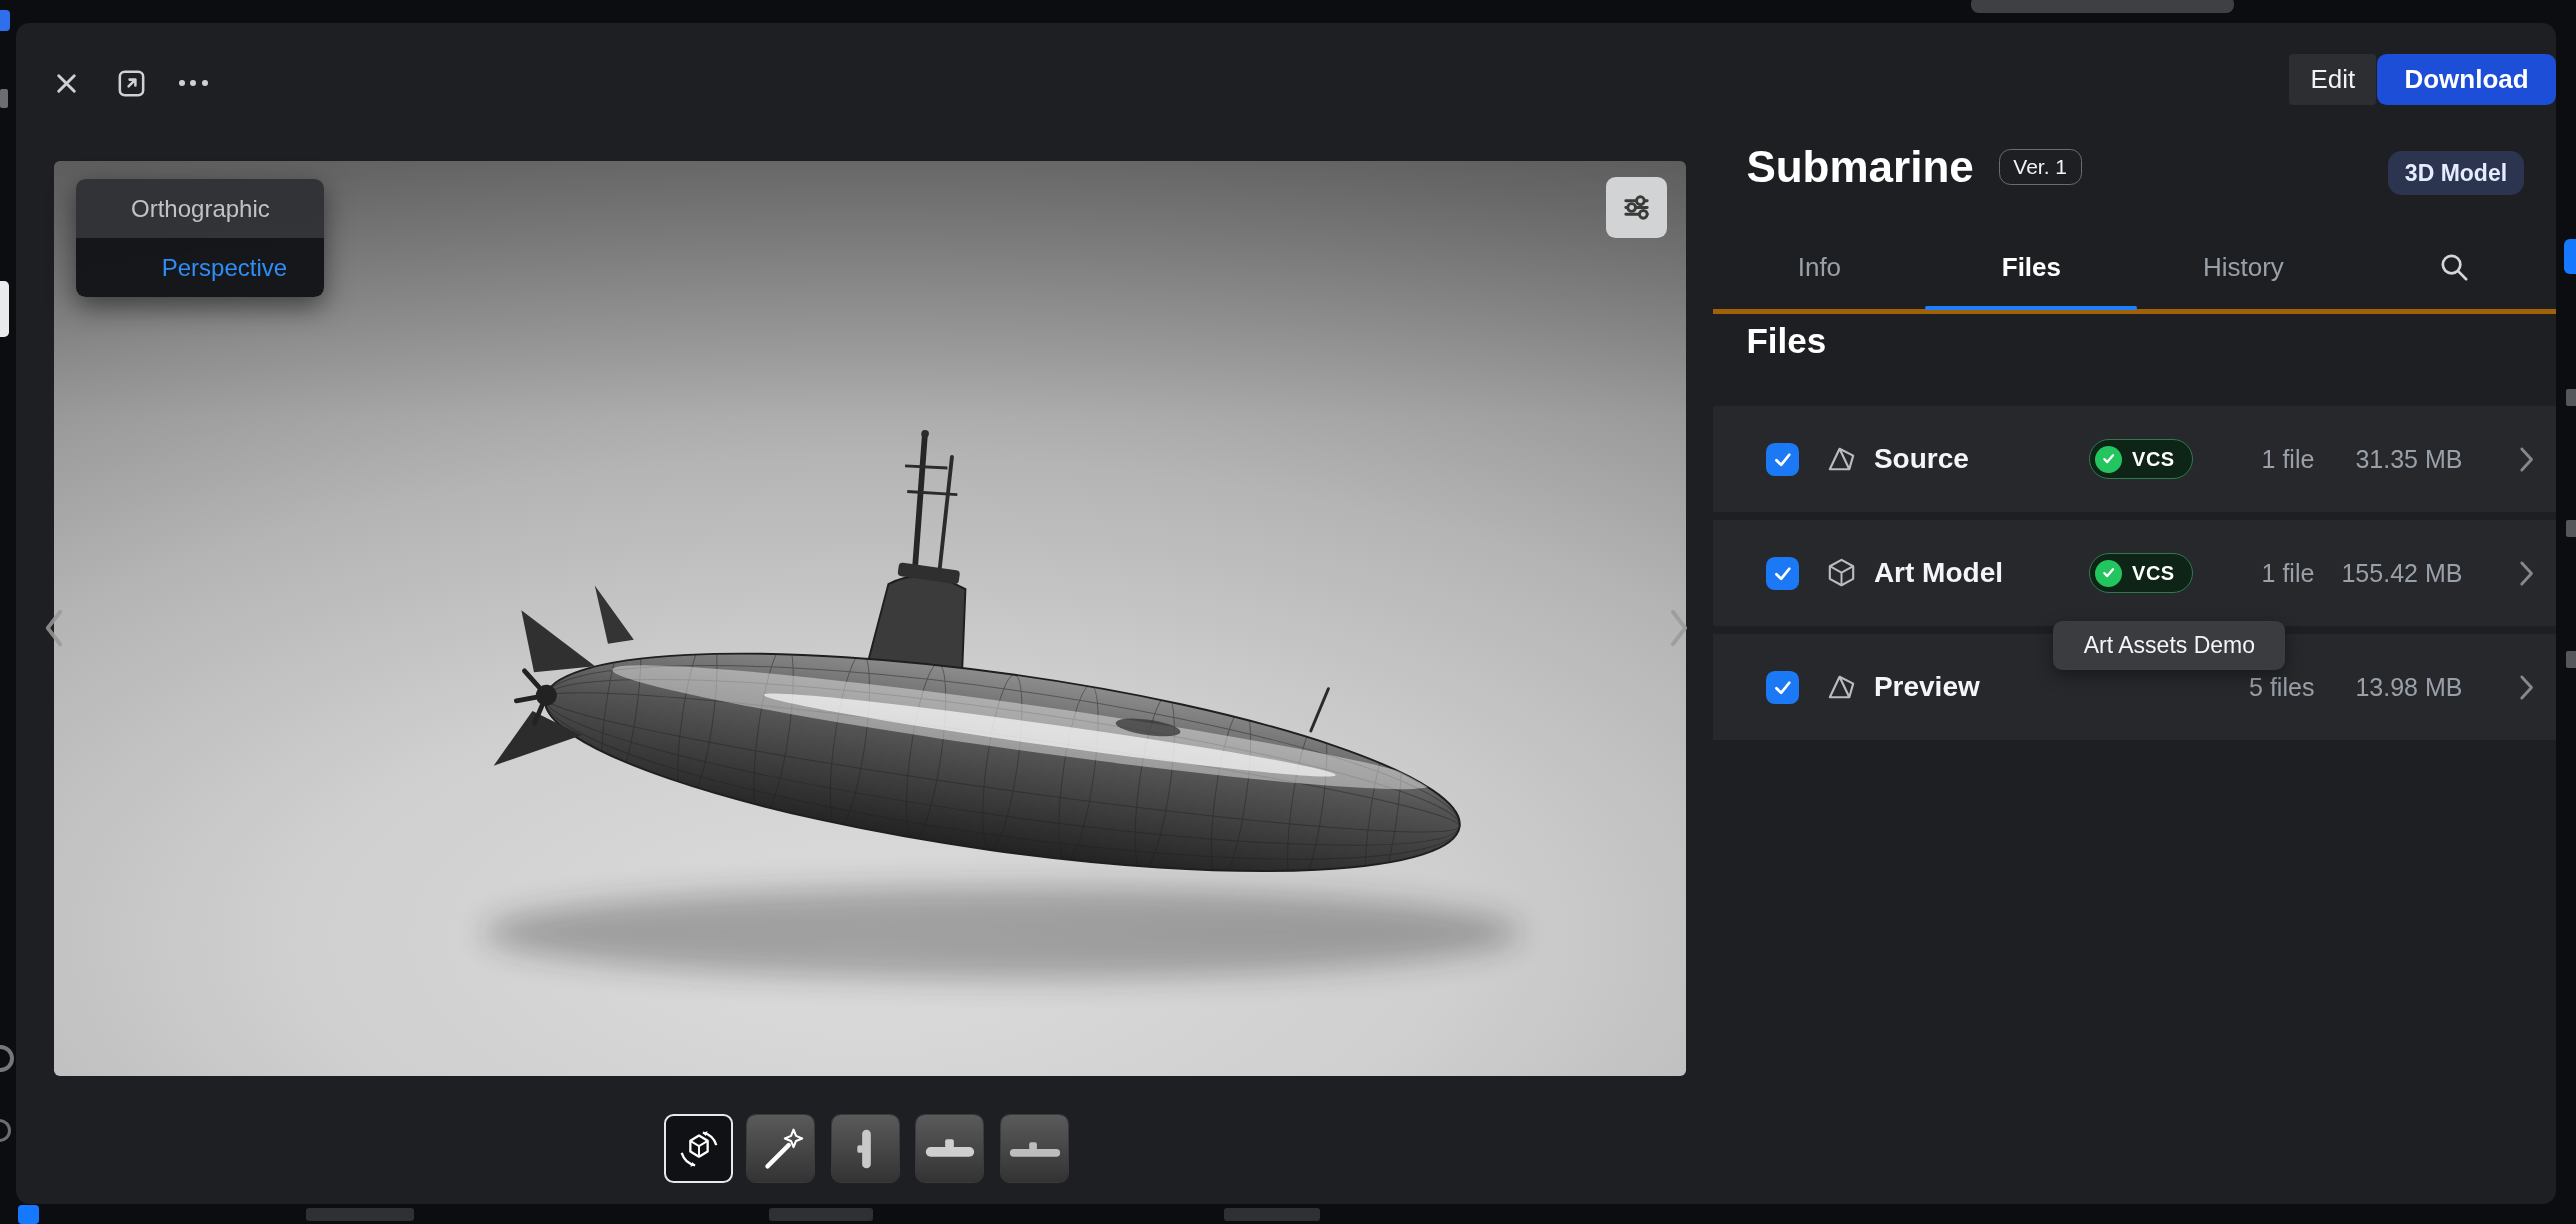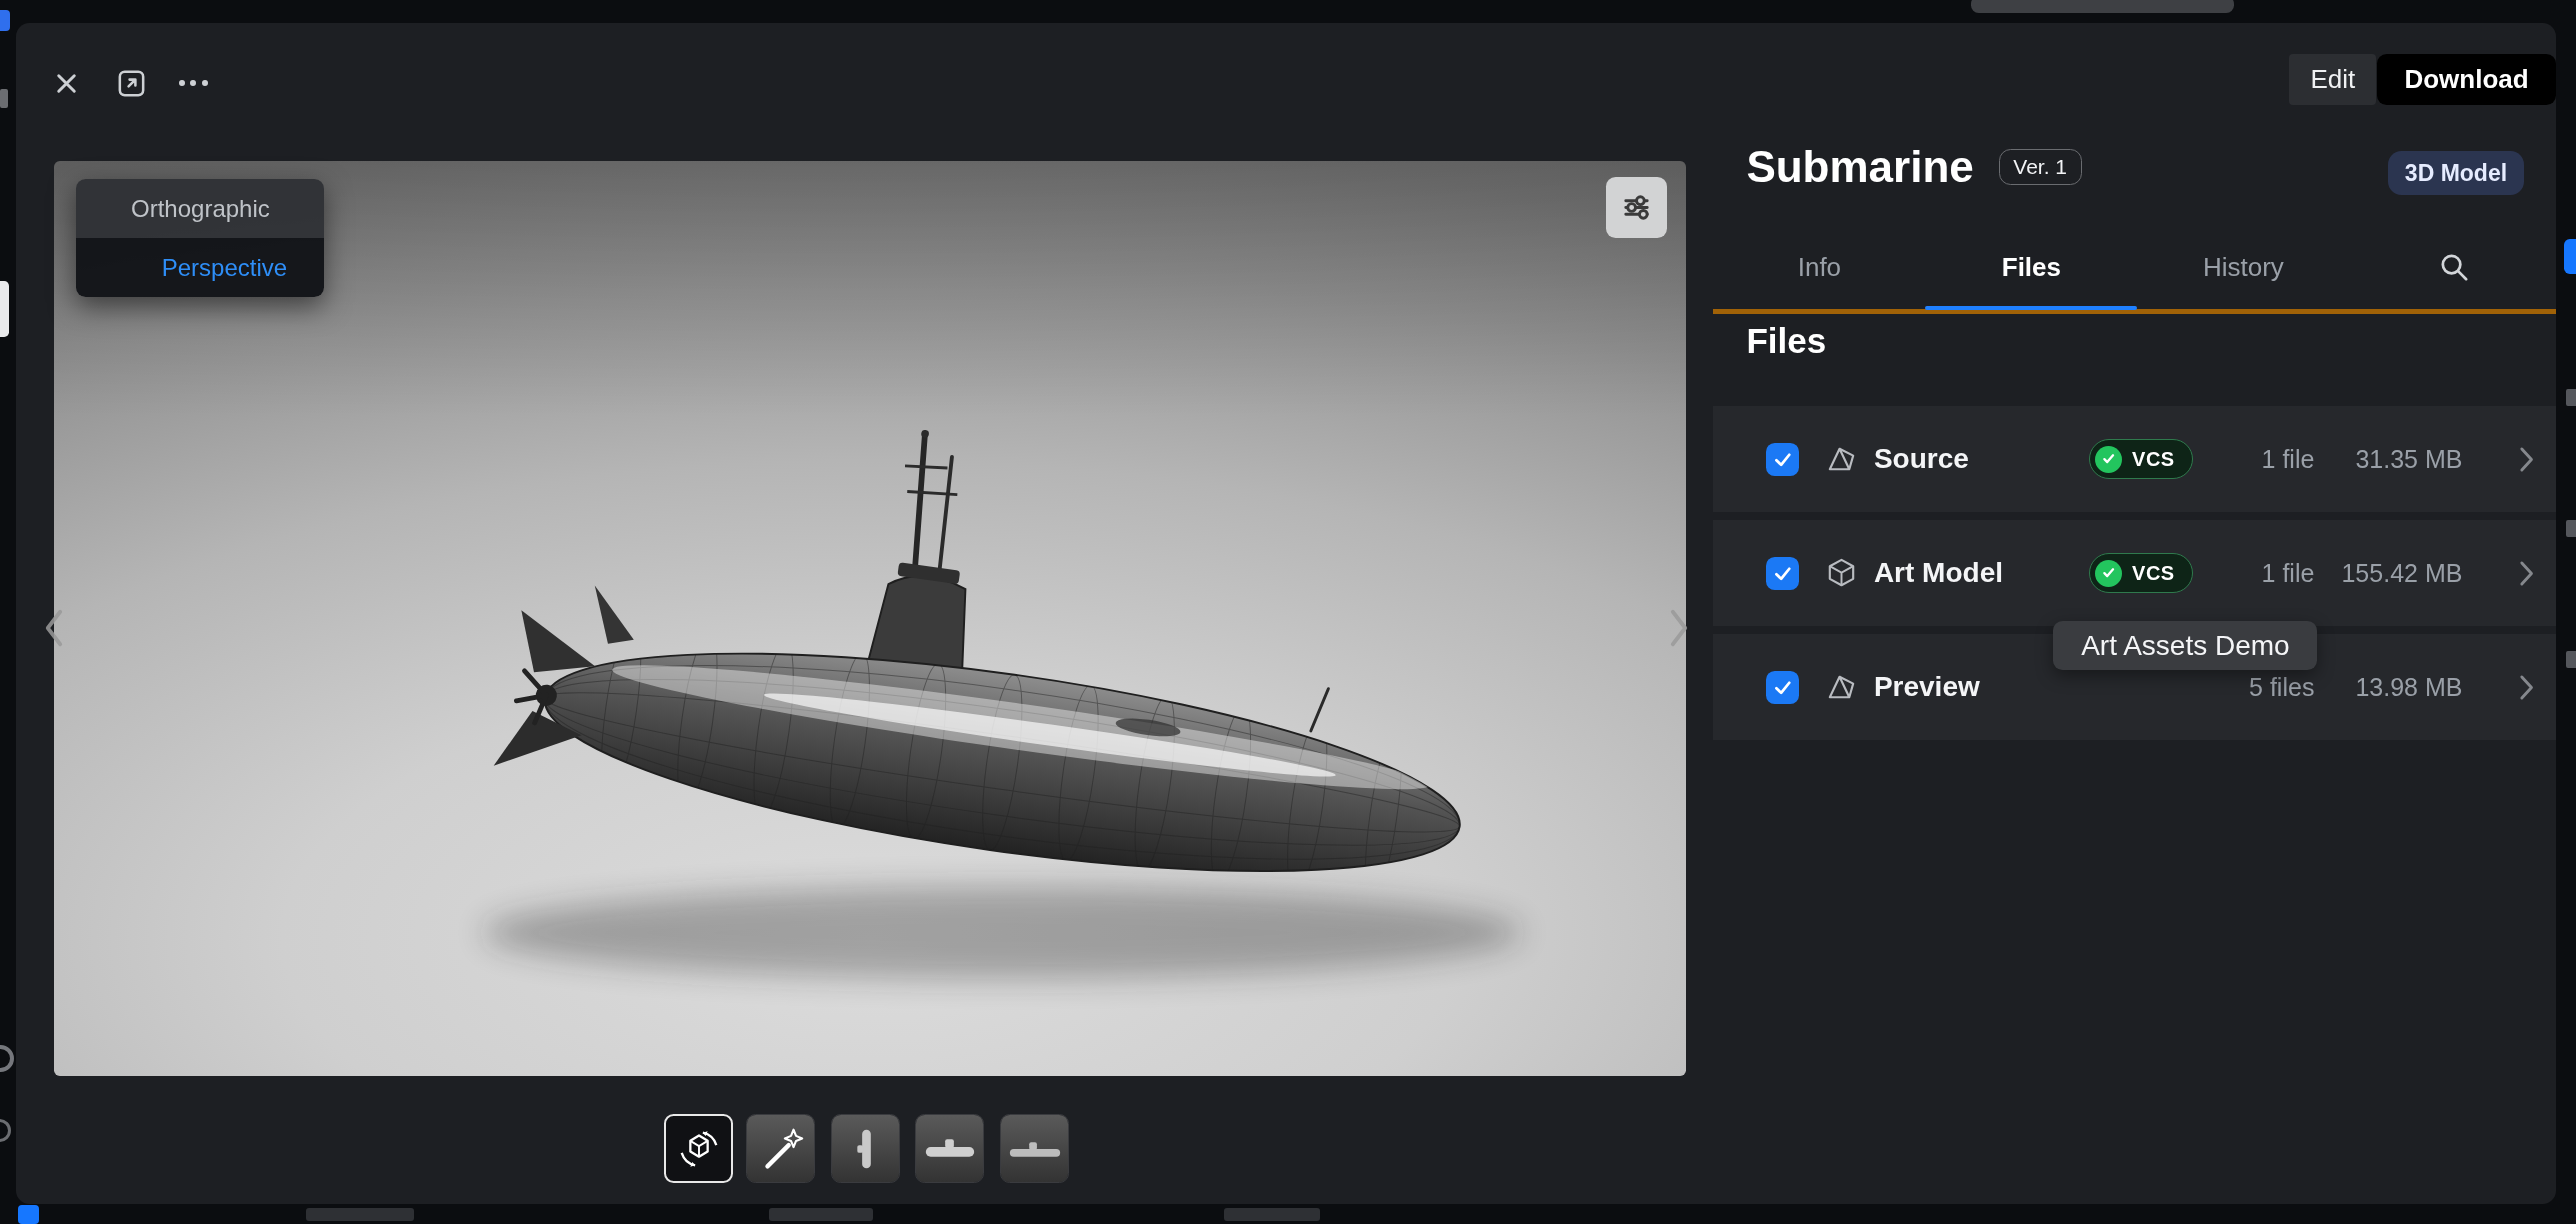--- a/index.html
+++ b/index.html
@@ -24,21 +24,21 @@
   
   .modal { left:16.4px; top:23px; width:2540px; height:1181px; background:#1d1f23; border-radius:13.5px; z-index:5; overflow:hidden; }
 
   
   .hbtn { width:42px; height:42px; display:flex; align-items:center; justify-content:center; border-radius:7.7px; cursor:pointer; }
   .dots { display:flex; gap:5.8px; }
   .dots i { width:5.8px; height:5.8px; border-radius:50%; background:#cdd0d4; display:block; }
 
   .edit-btn { left:2273px; top:31px; height:51px; padding:0 21px; background:#2c2e32; color:#f0f1f3;
               border-radius:4px; font-size:26px; display:flex; align-items:center; cursor:pointer; }
-  .download-btn { left:2361px; top:31px; height:51px; padding:0 27px; background:#000000; color:#fff; font-weight:700;
+  .download-btn { left:2361px; top:31px; height:51px; padding:0 27px; background:#1d4ed8; color:#fff; font-weight:700;
               border-radius:9.6px; font-size:26px; display:flex; align-items:center; cursor:pointer; }
 
   
   .viewport { left:38px; top:138px; width:1632px; height:915px; border-radius:5.8px; overflow:hidden;
       background:
         linear-gradient(to bottom, rgba(0,0,0,.18), rgba(0,0,0,0) 28%),
         radial-gradient(120% 95% at 50% 85%, #dcdcdc 0%, #cfcfcf 30%, #b5b5b5 55%, #969696 75%, #7a7a7a 92%, #707070 100%);
   }
   .viewport svg { position:absolute; left:0; top:0; }
 
@@ -87,22 +87,22 @@
   .file-name { margin-left:13.5px; font-size:28px; font-weight:600; color:#f4f5f7; }
   .row-right { margin-left:auto; display:flex; align-items:center; }
   .vcs-badge { height:40px; border:1.9px solid #2f7a4d; background:#0e2417; border-radius:21px;
                display:flex; align-items:center; gap:9.6px; padding:0 17.3px 0 5.8px; margin-right:15.4px; }
   .vcs-dot { width:27px; height:27px; border-radius:50%; background:#23c55e; display:flex; align-items:center; justify-content:center; }
   .vcs-text { font-size:20px; font-weight:700; color:#fff; letter-spacing:0.5px; }
   .file-count { width:106px; text-align:right; font-size:25px; color:#9aa0a8; }
   .file-size { width:125px; margin-left:23px; text-align:right; font-size:25px; color:#9aa0a8; }
   .row-chevron { margin-left:54px; width:21px; height:29px; display:flex; align-items:center; justify-content:center; }
 
-  .tooltip { left:340px; top:598px; width:264px; height:49px; background:#3a3c40; border-radius:9.6px;
-             display:flex; align-items:center; justify-content:center; font-size:28px; color:#f4f5f7; z-index:20;
+  .tooltip { left:340px; top:598px; width:232px; height:49px; background:#3a3c40; border-radius:9.6px;
+             display:flex; align-items:center; justify-content:center; font-size:23px; color:#f4f5f7; z-index:20;
              box-shadow:0 5.8px 17.3px rgba(0,0,0,.4); }
 </style>
 </head>
 <body>
 
 <div class="stage">
 
   <div class="abs top-scrollbar"></div>
   <div class="abs frag frag-blue-top"></div>
   <div class="abs frag frag-gray-top"></div>

